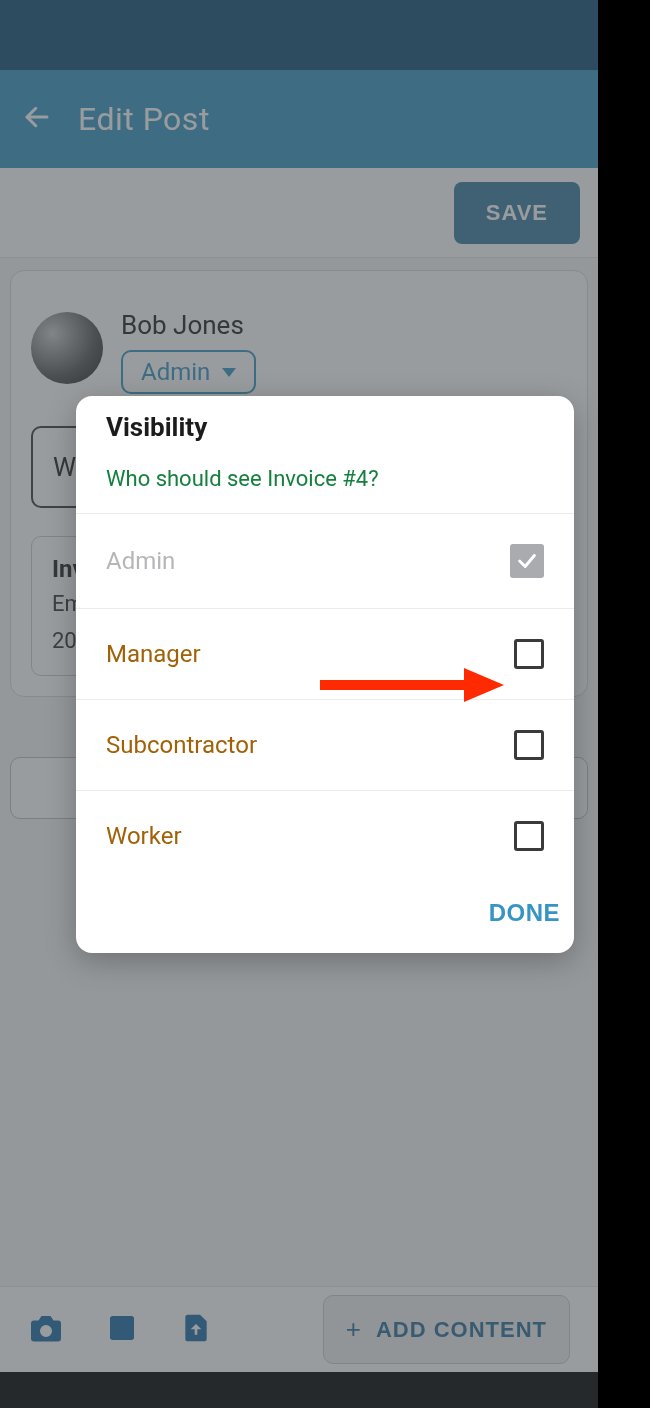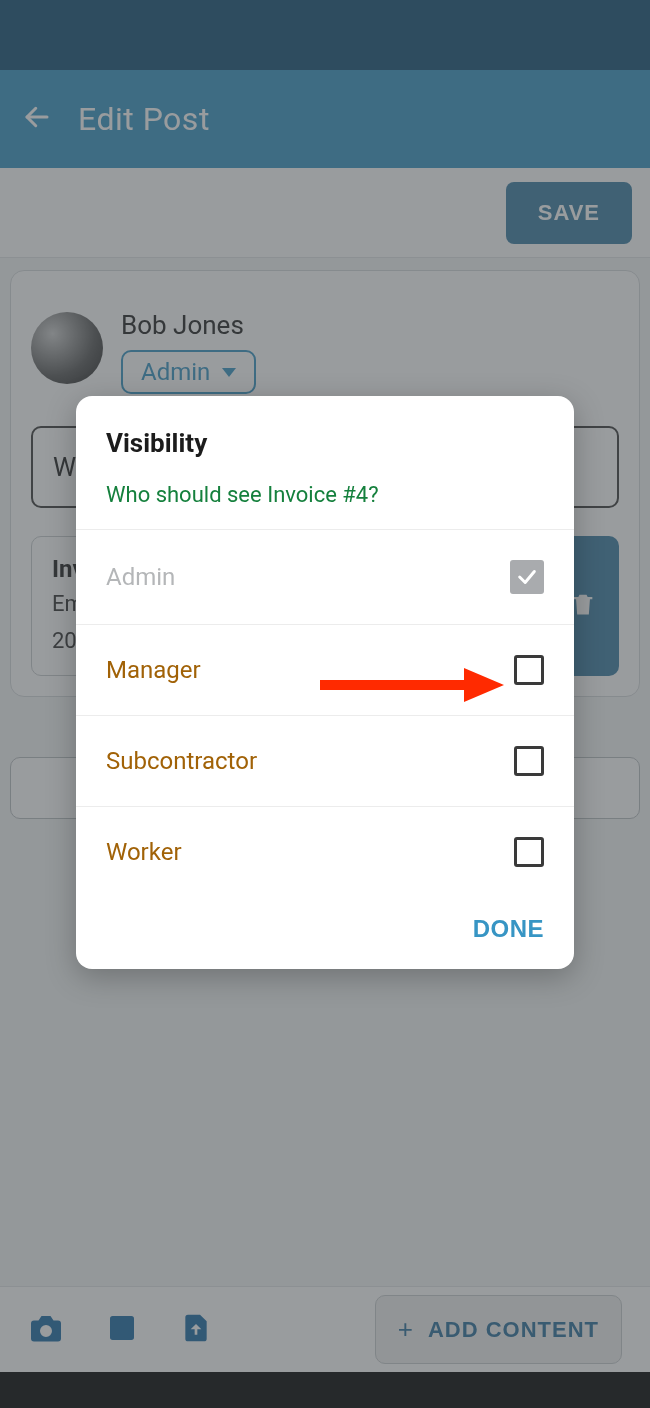--- a/index.html
+++ b/index.html
@@ -1,17 +1,17 @@
 <!DOCTYPE html>
 <html><head>
 <meta charset="utf-8">
 <style>
   * { box-sizing: border-box; margin: 0; padding: 0; }
   html, body { width: 650px; height: 1408px; font-family: -apple-system, "Segoe UI", Roboto, Arial, sans-serif; overflow: hidden; background: #000; }
-  .screen { position: relative; width: 650px; height: 1408px; background: #f4f5f6; }
+  .screen { position: relative; width: 598px; height: 1408px; background: #f4f5f6; }
 
   
   .statusbar { height: 70px; background: #134e73; }
 
   
   .appbar { height: 98px; background: #3795c4; display: flex; align-items: center; padding: 0 22px; gap: 26px; }
   .appbar .back { color: #fff; }
   .appbar .title { color: #fff; font-size: 32px; font-weight: 400; letter-spacing: 0.5px; }
 
   
@@ -43,29 +43,29 @@
   .add-content { margin-left: auto; border: 1px solid #c8ccce; border-radius: 10px; padding: 18px 22px; display: flex; align-items: center; gap: 14px; color: #2b6f9b; font-size: 22px; font-weight: 600; letter-spacing: 1px; }
   .plus { font-size: 26px; font-weight: 400; }
 
   .navfooter { position: absolute; left: 0; right: 0; bottom: 0; height: 36px; background: #000; }
 
   
   .dim { position: absolute; inset: 0; background: rgba(70,75,78,0.55); }
 
   
   .dialog { position: absolute; left: 76px; top: 396px; width: 498px; background: #fff; border-radius: 16px; box-shadow: 0 8px 30px rgba(0,0,0,0.25); overflow: hidden; }
-  .dlg-header { padding: 32px 30px 22px 30px; }
+  .dlg-header { padding: 16px 30px 22px 30px; }
   .dlg-title { font-size: 26px; font-weight: 700; color: #1c1c1c; }
   .dlg-sub { font-size: 22px; color: #15803d; margin-top: 24px; }
   .dlg-row { display: flex; align-items: center; justify-content: space-between; padding: 30px 30px; border-top: 1px solid #ececec; }
   .dlg-row .label { font-size: 24px; color: #a16207; }
   .dlg-row.locked .label { color: #b4b6b8; }
   .checkbox { width: 30px; height: 30px; border: 3px solid #3a3a3a; border-radius: 3px; background: #fff; }
   .checkbox.locked { width: 34px; height: 34px; border: none; background: #a9abae; display: flex; align-items: center; justify-content: center; }
-  .dlg-footer { display: flex; justify-content: flex-end; padding: 18px 30px 26px 30px; }
+  .dlg-footer { display: flex; justify-content: flex-end; padding: 18px 14px 26px 30px; }
   .done-btn { color: #3795c4; font-size: 24px; font-weight: 600; letter-spacing: 0.5px; background: none; border: none; }
 
   
   .arrow-ann { position: absolute; left: 316px; top: 664px; pointer-events: none; }
 </style>
 </head>
 <body>
 
 <div class="screen">
 

